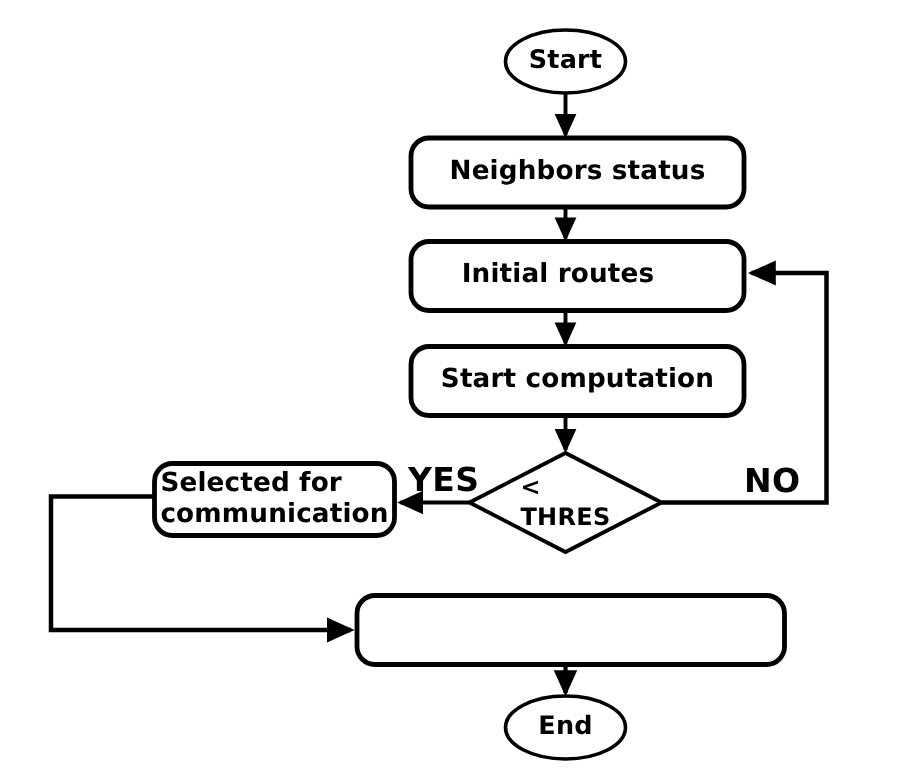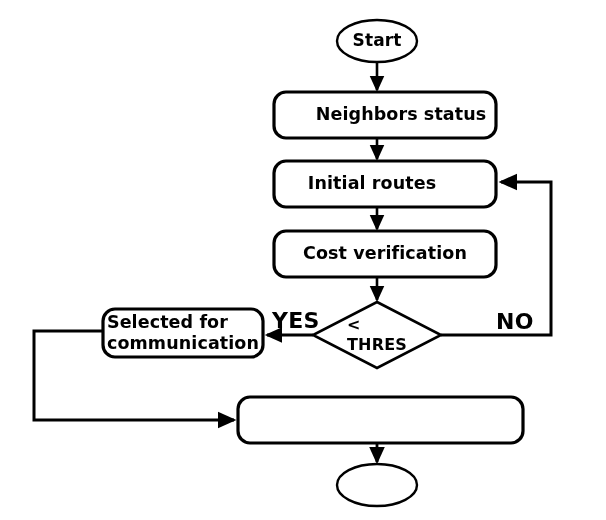--- a/index.html
+++ b/index.html
@@ -109,33 +109,34 @@
 
     <path d="M441,335 L551,335 L551,182 L501,182" fill="none" stroke="#000000" stroke-width="3.0" marker-end="url(#arrowhead)"></path>
 
     <path d="M103,331 L34,331 L34,420 L234,420" fill="none" stroke="#000000" stroke-width="3.0" marker-end="url(#arrowhead)"></path>
 
     <line x1="377" y1="443" x2="377" y2="462" stroke="#000000" stroke-width="2.8" marker-end="url(#arrowhead)"></line>
   </svg>
 
   <div class="node-label terminal-label" style="left:337px; top:20px; width:80px; height:42px;">Start</div>
 
-  <div class="node-label process-label" style="left:274px; top:92px; width:222px; height:46px;padding-left:16px;">Neighbors status</div>
+  <div class="node-label process-label" style="left:274px; top:92px; width:222px; height:46px;">Neighbors status</div>
 
   <div class="node-label process-label" style="left:274px; top:161px; width:196px; height:46px;">Initial routes</div>
 
-  <div class="node-label process-label" style="left:274px; top:231px; width:222px; height:46px;">Cost verification</div>
+  <div class="node-label process-label" style="left:274px; top:231px; width:222px; height:46px;">Start computation</div>
 
   <div class="node-label decision-label" style="left:327px; top:306px; width:100px; height:58px;">&lt;
 THRES</div>
 
   <div class="node-label process-label-2line" style="left:103px; top:309px; width:160px; height:48px;">Selected for
 communication</div>
 
 
+  <div class="node-label terminal-label" style="left:337px; top:464px; width:80px; height:42px;">End</div>
 
   <div class="edge-label" style="left:272px; top:308px;">YES</div>
 
   <div class="edge-label" style="left:496px; top:309px;">NO</div>
 
   <div class="hit" style="left:337px; top:20px; width:80px; height:42px; border-radius:50%;"></div>
   <div class="hit" style="left:274px; top:92px; width:222px; height:46px; border-radius:12px;"></div>
   <div class="hit" style="left:274px; top:161px; width:222px; height:46px; border-radius:12px;"></div>
   <div class="hit" style="left:274px; top:231px; width:222px; height:46px; border-radius:12px;"></div>
   <div class="hit" style="left:313px; top:302px; width:128px; height:66px;"></div>

